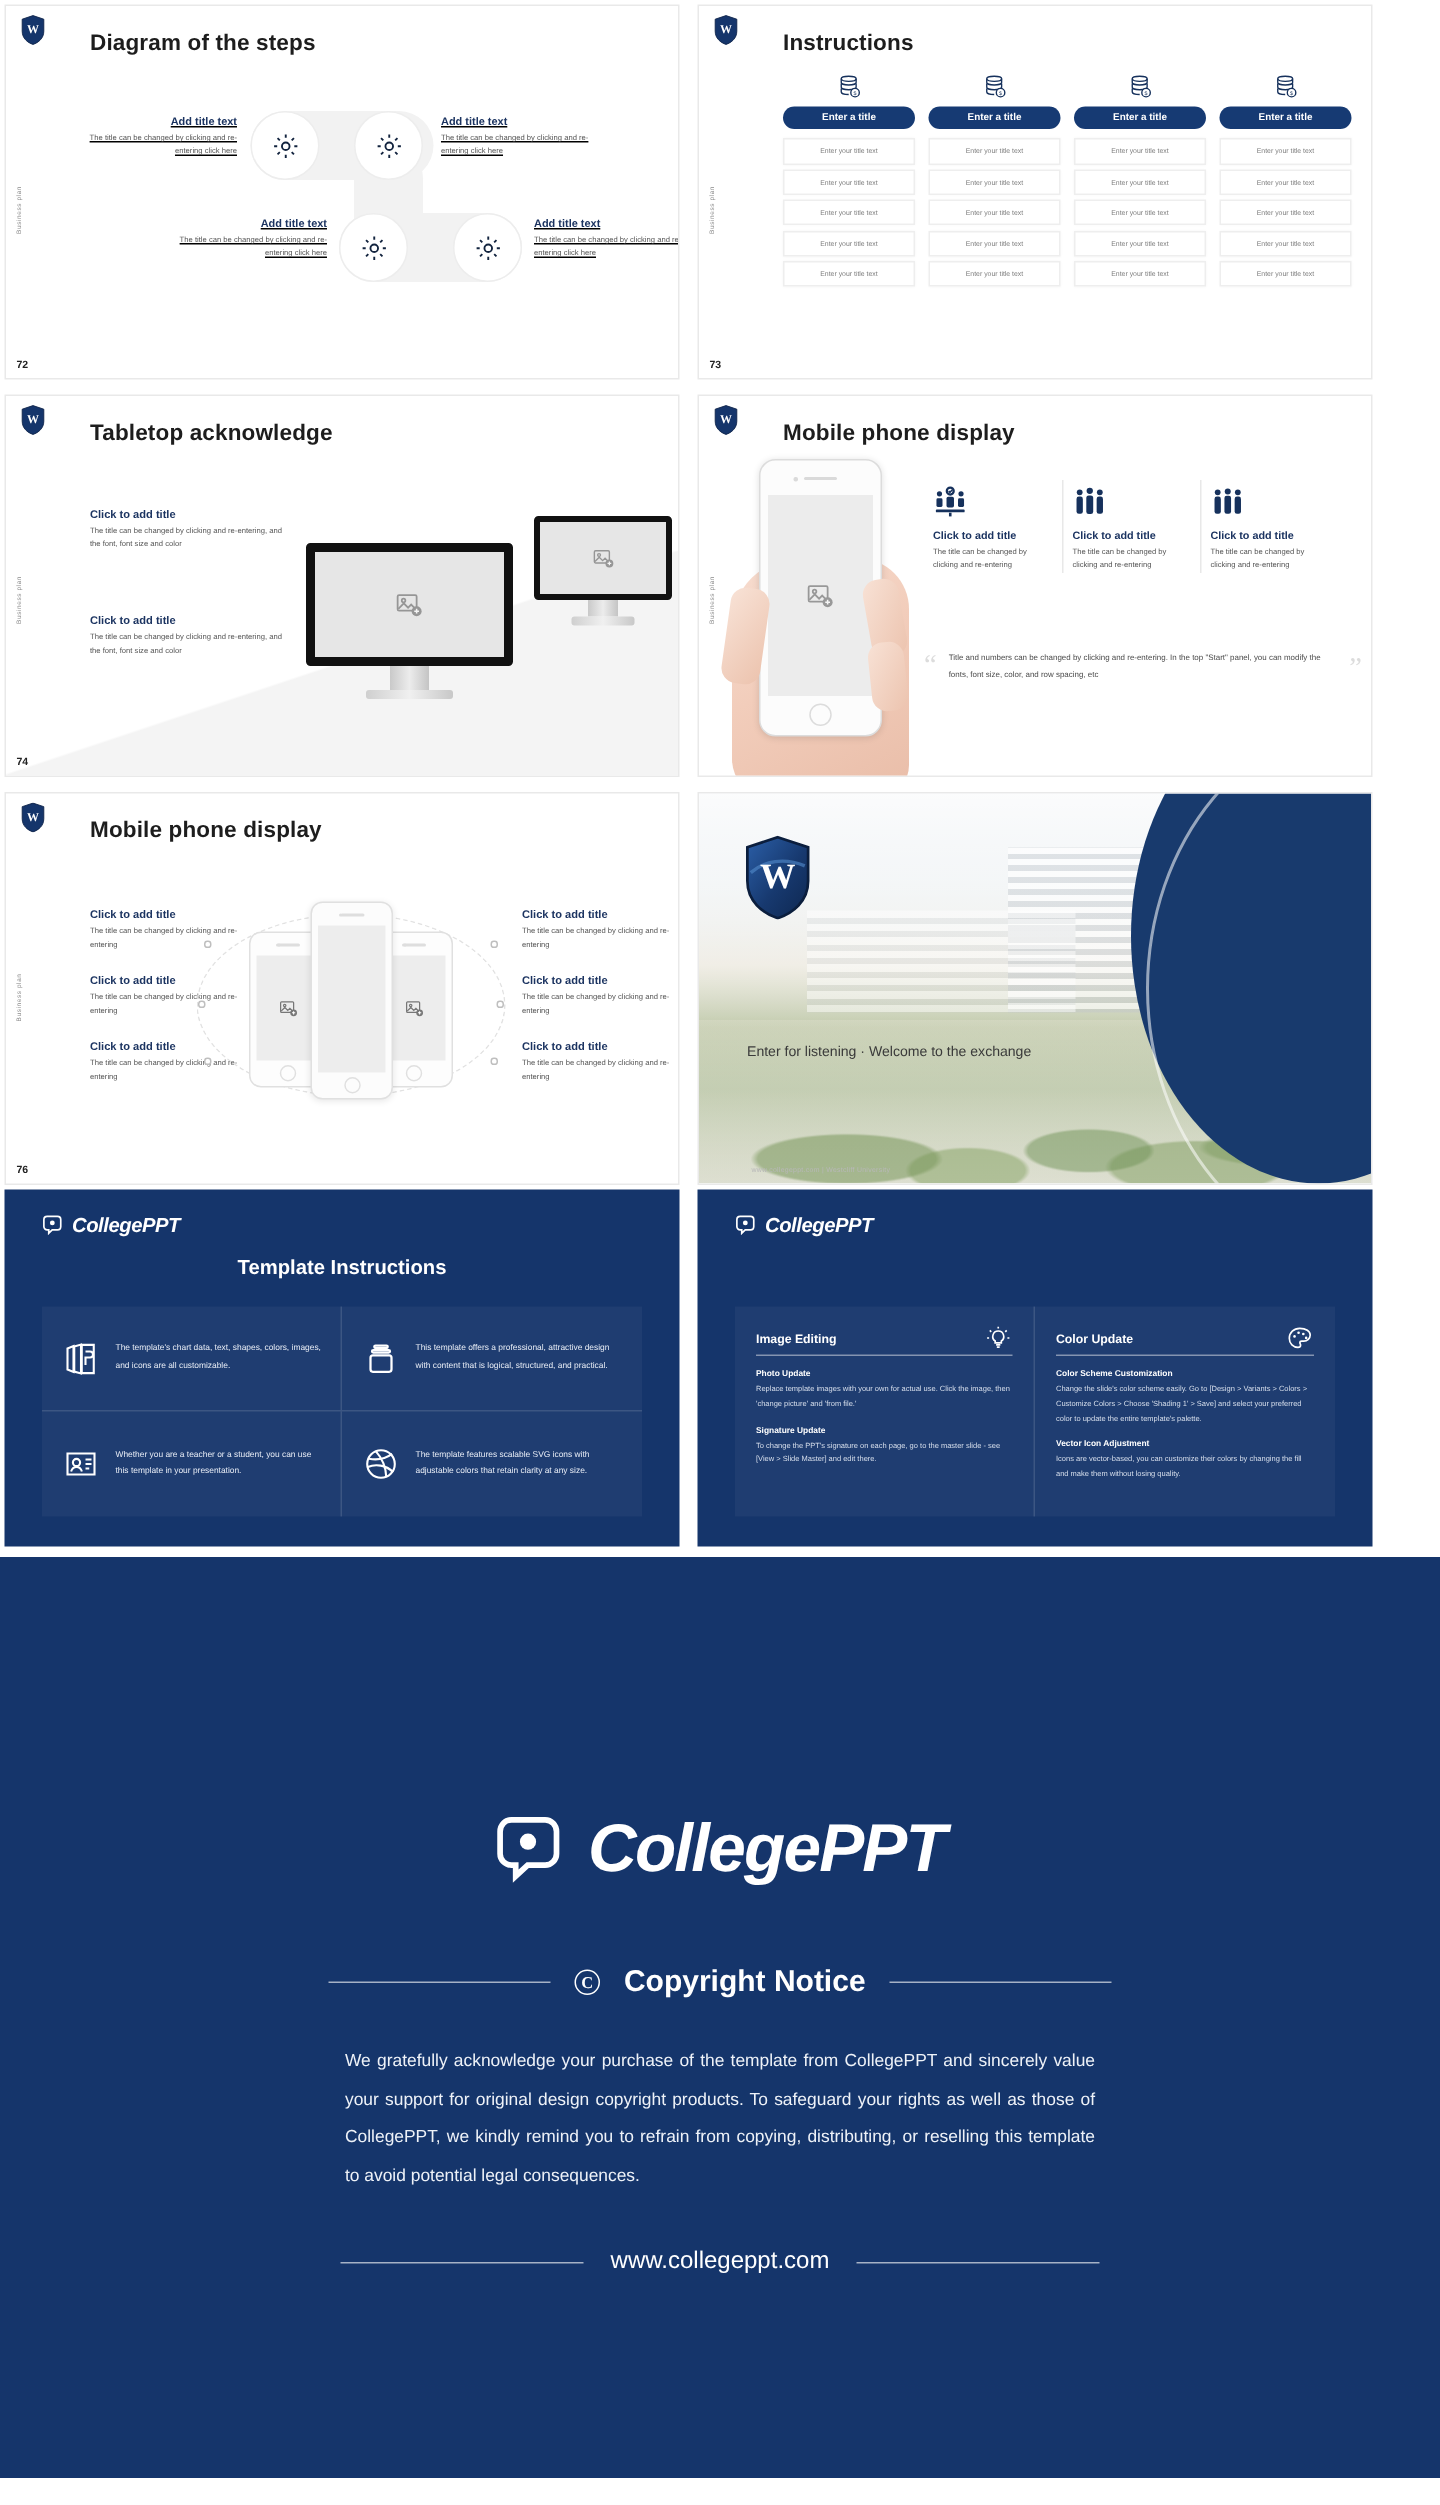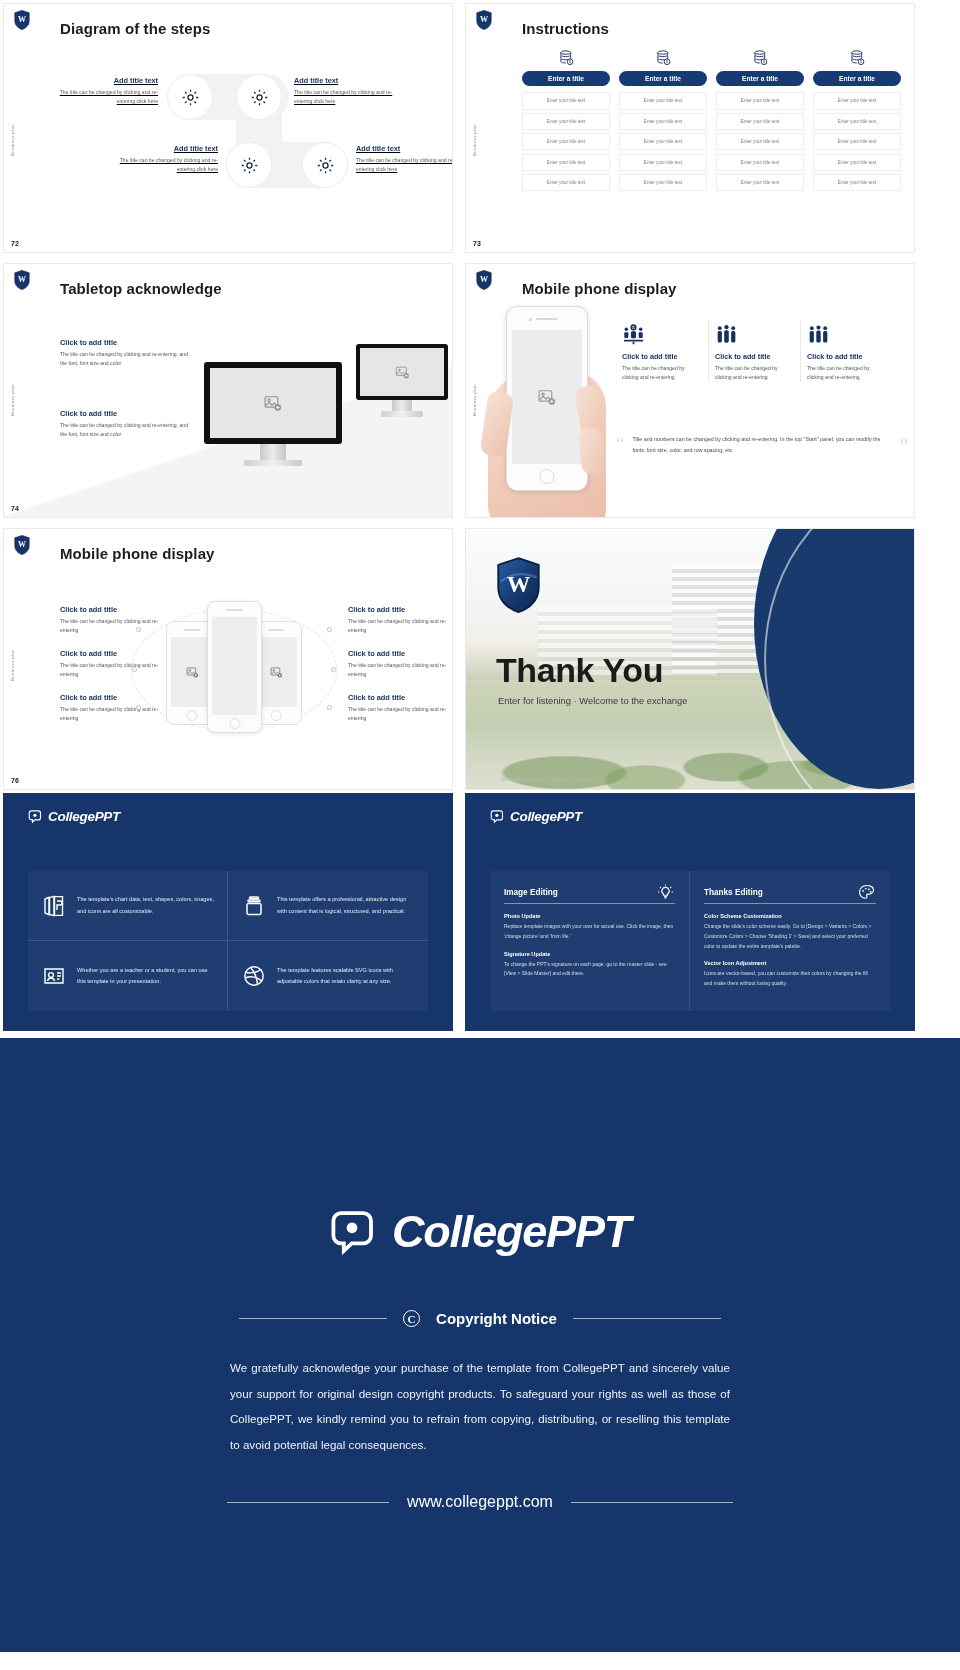--- a/index.html
+++ b/index.html
@@ -388,21 +388,21 @@
     margin-top: 52px;
     display: flex; align-items: center; gap: 16px;
   }
   .cp-head .rule { width: 148px; height: 1px; background: rgba(255,255,255,.62); }
   .cp-head .cmark {
     width: 17px; height: 17px; border-radius: 50%;
     border: 1.6px solid #fff; color: #fff; font-size: 11px; font-weight: bold;
     display: flex; align-items: center; justify-content: center;
     font-family: "Liberation Serif", serif;
   }
-  .cp-head .lbl { color: #fff; font-size: 15px; font-weight: bold; }
+  .cp-head .lbl { color: #fff; font-size: 20px; font-weight: bold; }
   .cp-body {
     margin-top: 28px;
     width: 500px;
     color: #eef2f8;
     font-size: 11.6px;
     line-height: 2.2;
     text-align: justify;
   }
   .cp-foot {
     margin-top: 36px;
@@ -806,38 +806,38 @@
                   <stop offset="0%" stop-color="#2b5fa8"></stop>
                   <stop offset="55%" stop-color="#17396f"></stop>
                   <stop offset="100%" stop-color="#0e2750"></stop>
                 </linearGradient>
               </defs>
               <path d="M20 1 L38 7 V27 C38 39 29 46 20 49 C11 46 2 39 2 27 V7 Z" fill="url(#shg)" stroke="#0b1e3d" stroke-width="1.6"></path>
               <path d="M4 22c8-7 20-9 32-4" stroke="#4f86c6" stroke-width="2" fill="none" opacity=".65"></path>
               <text x="20" y="31" font-size="21" font-family="serif" font-weight="bold" fill="#fff" text-anchor="middle">W</text>
             </svg>
         </div>
-        <div class="ty-title">Thank You</div>
         <div class="ty-sub">Enter for listening · Welcome to the exchange</div>
         <div class="ty-foot">www.collegeppt.com | Westcliff University</div>
       </div>
     </div>
 
   </div>
 
   <div class="panels">
 
     <div class="panel">
       <div class="brand">
         <svg class="mark" viewBox="0 0 24 24">
             <path d="M5.5 3h11c2 0 3.5 1.6 3.5 3.6v7.2c0 2-1.5 3.6-3.5 3.6h-5.6L7.2 21v-3.6H5.5C3.5 17.4 2 15.8 2 13.8V6.6C2 4.6 3.5 3 5.5 3z" fill="none" stroke="#fff" stroke-width="1.8"></path>
             <circle cx="11" cy="10" r="2.6" fill="#fff"></circle>
           </svg>
         <div class="txt">CollegePPT</div>
       </div>
+      <div class="panel-title">Template Instructions</div>
       <div class="grid4">
         <div class="cellbox">
           <div class="ic">
             <svg viewBox="0 0 24 24" fill="none" stroke="#fff" stroke-width="1.4">
                 <path d="M3 5l4-1.6v17.2L3 19z"></path>
                 <path d="M7.5 3.6L12 2.4v19.2l-4.5-1.2z"></path>
                 <path d="M12.5 2.6h8v18.8h-8z"></path>
                 <path d="M15 7h3a2 2 0 010 4h-3v5"></path>
               </svg>
           </div>
@@ -896,21 +896,21 @@
                 <path d="M12 1.8v1.6M4.9 5l1.2 1.2M19.1 5l-1.2 1.2M2.6 11.4h1.7M19.7 11.4h1.7"></path>
               </svg>
           </div>
           <div class="sh">Photo Update</div>
           <div class="sp">Replace template images with your own for actual use. Click the image, then 'change picture' and 'from file.'</div>
           <div class="sh">Signature Update</div>
           <div class="sp">To change the PPT's signature on each page, go to the master slide - see [View &gt; Slide Master] and edit there.</div>
         </div>
         <div class="tcol">
           <div class="thead">
-            <div class="t">Thanks Editing</div>
+            <div class="t">Color Update</div>
             <svg viewBox="0 0 24 24" fill="none" stroke="#fff" stroke-width="1.4">
                 <path d="M12 3.2c-5 0-8.8 3.7-8.8 8.4 0 4.6 3.4 7.6 7.3 7.6 1.6 0 2.2-.9 2.2-1.8 0-.8-.6-1.2-.6-2 0-.8.7-1.4 1.6-1.4h1.7c3 0 5.4-2.2 5.4-5.1 0-3.3-3.5-5.7-8.8-5.7z"></path>
                 <circle cx="7.6" cy="10" r="1.1" fill="#fff" stroke="none"></circle>
                 <circle cx="11" cy="7" r="1.1" fill="#fff" stroke="none"></circle>
                 <circle cx="15" cy="8" r="1.1" fill="#fff" stroke="none"></circle>
                 <circle cx="17.4" cy="11.3" r="1.1" fill="#fff" stroke="none"></circle>
               </svg>
           </div>
           <div class="sh">Color Scheme Customization</div>
           <div class="sp">Change the slide's color scheme easily. Go to [Design &gt; Variants &gt; Colors &gt; Customize Colors &gt; Choose 'Shading 1' &gt; Save] and select your preferred color to update the entire template's palette.</div>

